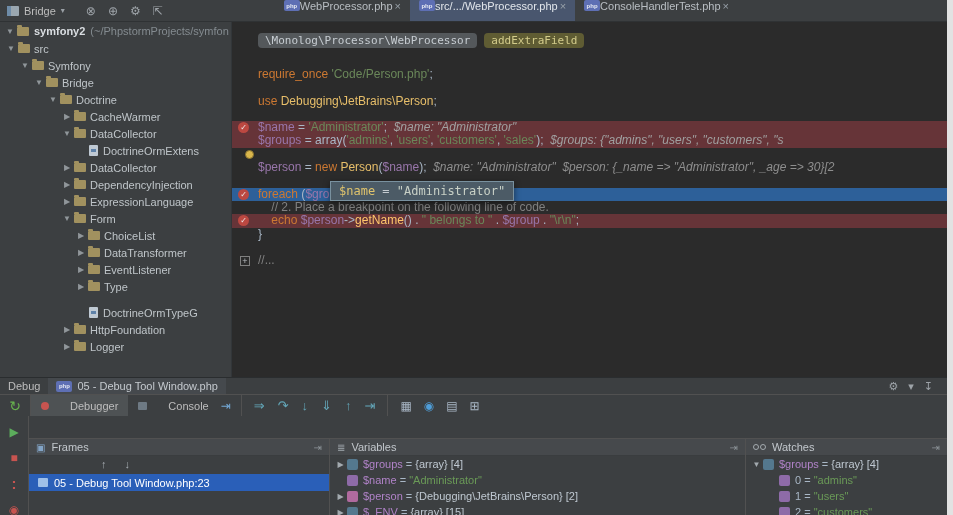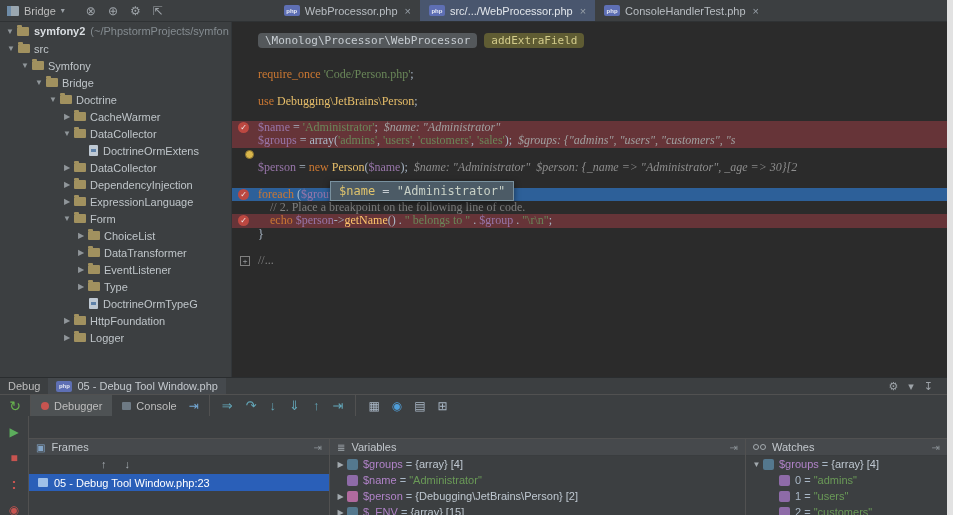--- a/index.html
+++ b/index.html
@@ -8,21 +8,21 @@
 .app{position:relative;width:953px;height:515px;overflow:hidden;background:#2B2B2B}
 .window-edge{position:absolute;top:0;right:0;width:6px;height:515px;background:#E2E2E2}
 
 .top-bar{position:absolute;top:0;left:0;width:947px;height:22px;background:#3C3F41;border-bottom:1px solid #2F3234;display:flex;align-items:center}
 .proj-sel{display:flex;align-items:center;gap:5px;padding:0 7px;height:100%;color:#BDBDBD;font-size:11px}
 .proj-icon{width:12px;height:10px;background:#9AA7B0;border-radius:1px;position:relative;flex:none}
 .proj-icon::before{content:"";position:absolute;left:0;top:0;width:4px;height:10px;background:#6E8CA8}
 .proj-chev{font-size:8px;color:#9AA0A6}
 .tb-icons{display:flex;gap:12px;margin-left:14px;color:#9DA3A8;font-size:12px;align-items:center}
 .tabs{display:flex;height:100%;margin-left:112px}
-.tab{display:flex;align-items:center;gap:5px;padding:0 9px;font-size:11px;color:#B9BEC3;height:100%}
+.tab{display:flex;align-items:flex-start;padding:0 9px;font-size:11px;color:#B9BEC3;height:100%}
 .tab.active{background:#49566E;color:#E2E6EB}
 .tab-close{color:#97A0A8;font-size:11px;margin-left:2px}
 .php-icon{width:16px;height:11px;background:#5E6FB4;border-radius:2px;color:#E6E9F2;font-size:6px;font-weight:bold;display:inline-flex;align-items:center;justify-content:center;flex:none}
 .php-icon::before{content:"php"}
 
 .project-panel{position:absolute;top:22px;left:0;width:232px;height:355px;background:#3C3F41;overflow:hidden;border-right:1px solid #323639}
 .root-row{display:flex;align-items:center;height:18px;padding-left:4px;font-size:11px;white-space:nowrap}
 .root-name{color:#DADEE2;font-weight:bold;margin-left:1px}
 .root-path{color:#848B90;margin-left:5px}
 .tree-row{display:flex;align-items:center;height:17px;font-size:11px;color:#BFC5C9;white-space:nowrap}
@@ -30,21 +30,21 @@
 .folder-icon{position:relative;width:12px;height:9px;background:#A1915F;border-radius:1px;margin:0 4px 0 1px;flex:none}
 .folder-icon::before{content:"";position:absolute;top:-2px;left:0;width:5px;height:2px;background:#A1915F;border-radius:1px 1px 0 0}
 .file-icon{width:9px;height:11px;background:#BFC9D3;border-radius:1px;margin:0 5px 0 2px;flex:none;position:relative}
 .file-icon::after{content:"";position:absolute;left:2px;top:4px;width:5px;height:3px;background:#5E81A8}
 
 .editor{position:absolute;top:22px;left:232px;width:715px;height:355px;background:#2B2B2B;overflow:hidden}
 .breadcrumbs{height:30px;display:flex;align-items:flex-end;gap:7px;padding:0 0 4px 26px}
 .crumb{font-family:"DejaVu Sans Mono",monospace;font-size:11px;padding:1px 7px;border-radius:4px;white-space:nowrap}
 .crumb.gray{background:#54585B;color:#C7CDD2}
 .crumb.olive{background:#5F5C33;color:#D3CC8B}
-.code{position:relative;padding-top:16px;font-family:Liberation Serif, serif;font-size:12px}
+.code{position:relative;padding-top:16px;font-family:Liberation Sans, sans-serif;font-size:12px}
 .line{position:relative;height:13.3px;line-height:13.3px;padding-left:26px;white-space:pre}
 .line.bg-red{background:#663438}
 .line.bg-blue{background:#2D6099}
 .tk-k{color:#CC7832}.tk-s{color:#6A8759}.tk-v{color:#9876AA}.tk-p{color:#A9B7C6}
 .tk-c{color:#808080}.tk-h{color:#8E8E8E;font-style:italic}.tk-m{color:#FFC66B}.tk-cl{color:#E8BF6A}
 .line.bg-red .tk-h{color:#A0A0A0}
 .bp{position:absolute;left:6px;top:1px;width:11px;height:11px;border-radius:50%;background:#BC4841;text-align:center;font-size:8px;line-height:11px;color:#EFE9E9}
 .bp::before{content:"✓"}
 .bulb{position:absolute;left:13px;top:2px;width:9px;height:9px;border-radius:50%;background:#D9B64C;border:1px solid #8A7430}
 .fold{position:absolute;left:8px;top:2px;width:10px;height:10px;border:1px solid #808080;background:#2B2B2B;color:#B9BDC1;font-size:9px;line-height:8px;text-align:center}
@@ -52,21 +52,21 @@
 .tooltip{position:absolute;left:98px;top:159px;height:20px;background:#4C5B66;border:1px solid #79919F;box-shadow:0 2px 6px rgba(0,0,0,.5);display:flex;align-items:center;padding:0 8px;font-family:"DejaVu Sans Mono",monospace;font-size:12px;z-index:6;white-space:pre}
 .tt-name{color:#E0C46C}.tt-eq{color:#C4CBD1}.tt-val{color:#C8D0C6}
 
 .debug-header{position:absolute;top:377px;left:0;width:947px;height:17px;background:#3C3F41;border-top:1px solid #2A2D2F;display:flex;align-items:center;font-size:11px;color:#BDBDBD;gap:8px;padding-left:8px}
 .debug-tab{display:flex;align-items:center;gap:5px;background:#45494D;height:100%;padding:0 8px;color:#C4C9CE}
 .dh-icons{margin-left:auto;display:flex;gap:10px;padding-right:14px;color:#9DA3A8;font-size:11px;align-items:center}
 .debug-toolbar{position:absolute;top:394px;left:0;width:947px;height:22px;background:#3C3F41;border-top:1px solid #515151;display:flex;align-items:center;font-size:11px;color:#BDBDBD}
 .rerun{width:30px;text-align:center;color:#67B14E;font-size:14px;flex:none}
 .vsep{width:1px;height:100%;background:#515151;flex:none}
 .dt-tabs{display:flex;height:100%}
-.dt-tab{display:flex;align-items:center;gap:5px;padding:0 10px;height:100%}
+.dt-tab{display:flex;align-items:center;gap:21px;padding:0 10px;height:100%}
 .dt-tab.active{background:#4E5254}
 .bug-icon{width:8px;height:8px;border-radius:50%;background:#C75450;flex:none}
 .console-icon{width:9px;height:8px;background:#6E7A84;border-radius:1px;flex:none}
 .pin{color:#74A9D6;font-size:12px;margin:0 10px 0 2px}
 .step-icons{display:flex;gap:13px;padding:0 12px;color:#63A6B8;font-size:13px;align-items:center}
 .right-icons{display:flex;gap:12px;padding:0 12px;font-size:12px;align-items:center;color:#A9B7C6}
 
 .debug-content{position:absolute;top:416px;left:0;width:947px;height:99px;background:#3C3F41;display:flex;overflow:hidden}
 .left-strip{width:29px;border-right:1px solid #515151;display:flex;flex-direction:column;align-items:center;padding-top:10px;gap:14px;flex:none}
 .ls-icon{font-size:12px;line-height:12px}
@@ -207,21 +207,21 @@
         <div class="tree-row" style="padding-left: 75px;">
           <span class="chev">▶</span>
           <span class="folder-icon"></span>
           <span class="tree-label">EventListener</span>
         </div>
         <div class="tree-row" style="padding-left: 75px;">
           <span class="chev">▶</span>
           <span class="folder-icon"></span>
           <span class="tree-label">Type</span>
         </div>
-        <div class="tree-row" style="padding-left: 75px;">
+        <div class="tree-row" style="padding-left: 75px; margin-top: 9px;">
           <span class="chev"></span>
           <span class="file-icon"></span>
           <span class="tree-label">DoctrineOrmTypeG</span>
         </div>
         <div class="tree-row" style="padding-left: 61px;">
           <span class="chev">▶</span>
           <span class="folder-icon"></span>
           <span class="tree-label">HttpFoundation</span>
         </div>
         <div class="tree-row" style="padding-left: 61px;">

